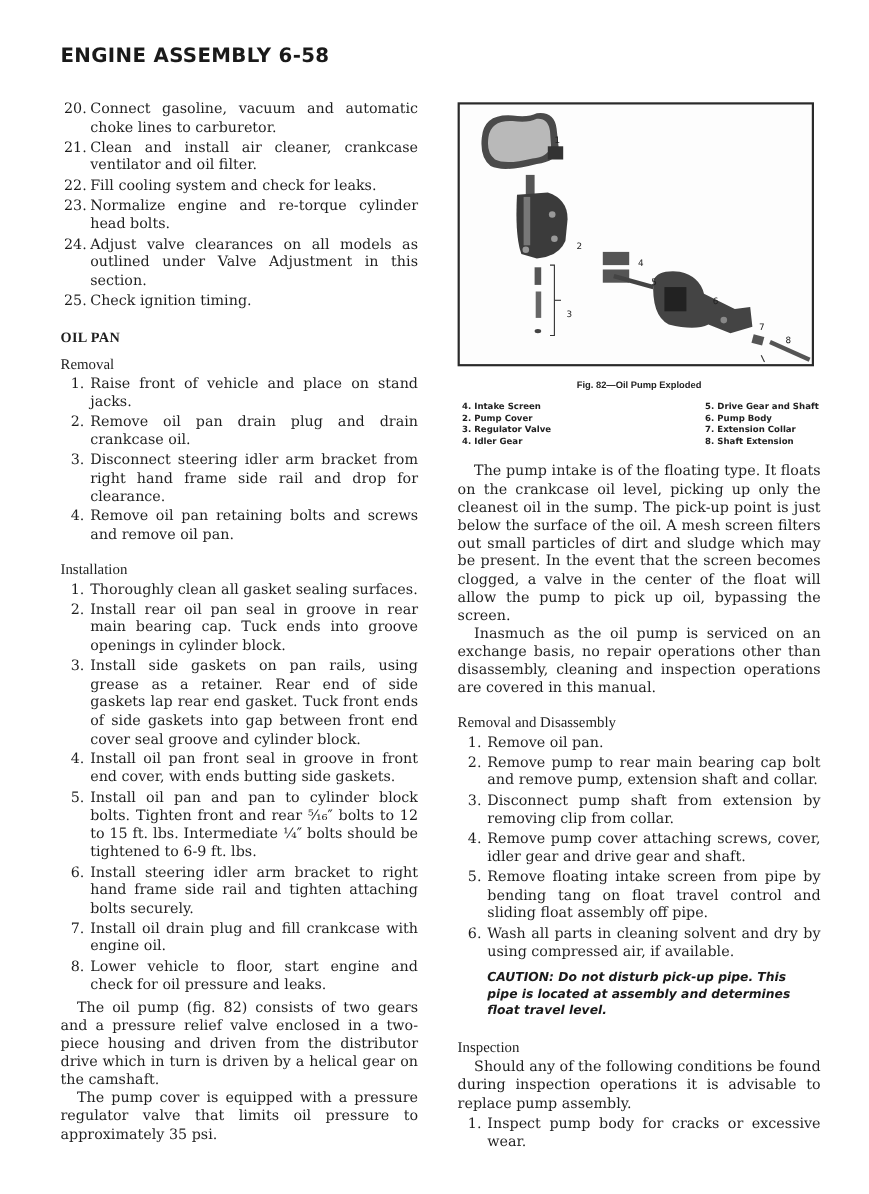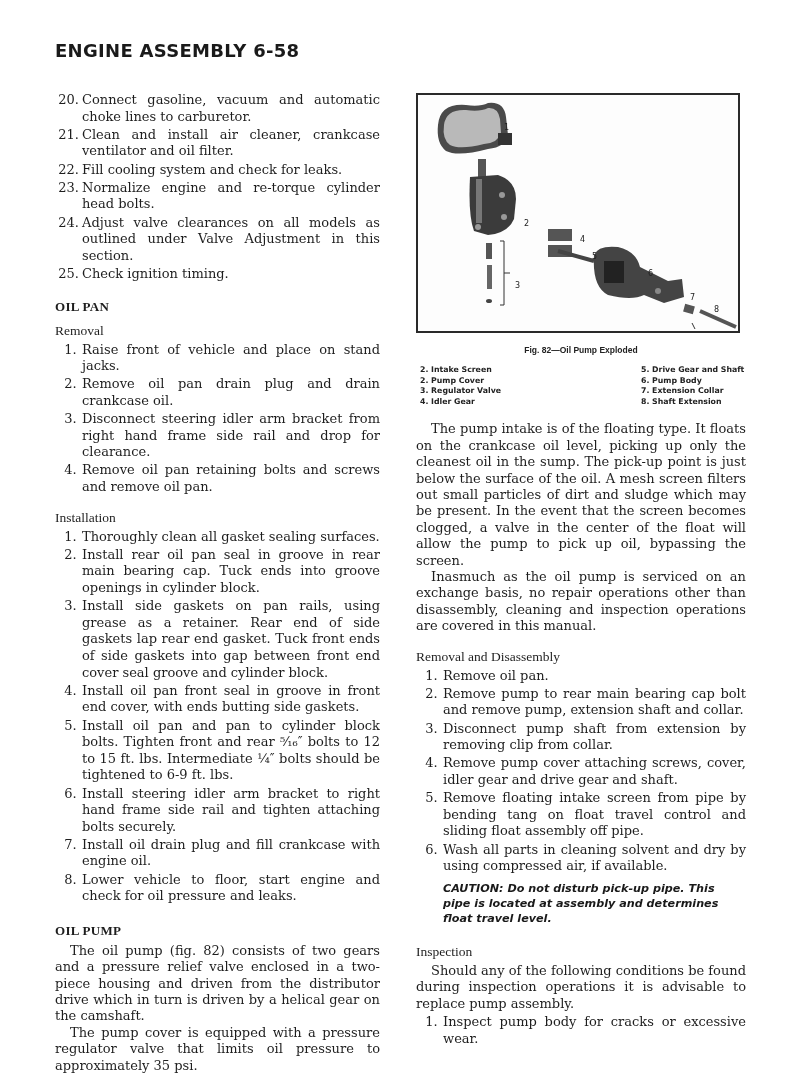--- a/index.html
+++ b/index.html
@@ -135,21 +135,20 @@
     <div class="li">
         <span class="num">7.</span>
         <span class="txt">Install oil drain plug and fill crankcase with engine oil.</span>
       </div>
     <div class="li">
         <span class="num">8.</span>
         <span class="txt">Lower vehicle to floor, start engine and check for oil pressure and leaks.</span>
       </div>
   </div>
 
-  <h2 class="h-section" style="margin-top:18px;">OIL PUMP</h2>
   <p class="para" style="margin-top:4px;">The oil pump (fig. 82) consists of two gears and a pressure relief valve enclosed in a two-piece housing and driven from the distributor drive which in turn is driven by a helical gear on the camshaft.</p>
   <p class="para">The pump cover is equipped with a pressure regulator valve that limits oil pressure to approximately 35 psi.</p>
 </div>
 
 <div class="col col-right">
   <div class="figure">
     <svg width="320" height="236" viewBox="0 0 320 236">
 
       <g>
         <path d="M20 30 Q22 8 48 10 Q62 12 70 8 Q86 6 88 22 L90 40 Q88 52 70 54 Q40 62 28 56 Q18 48 20 30 Z" fill="#4a4a4a"></path>
@@ -196,21 +195,21 @@
     <span class="callout" style="left:97px; top:186px;">3</span>
     <span class="callout" style="left:162px; top:140px;">4</span>
     <span class="callout" style="left:174px; top:157px;">5</span>
     <span class="callout" style="left:230px; top:174px;">6</span>
     <span class="callout" style="left:272px; top:198px;">7</span>
     <span class="callout" style="left:296px; top:210px;">8</span>
   </div>
   <div class="fig-caption">Fig. 82—Oil Pump Exploded</div>
   <div class="legend">
     <div class="legend-col">
-      <div>2. Intake Screen</div>
+      <div>4. Intake Screen</div>
       <div>2. Pump Cover</div>
       <div>3. Regulator Valve</div>
       <div>4. Idler Gear</div>
     </div>
     <div class="legend-col">
       <div>5. Drive Gear and Shaft</div>
       <div>6. Pump Body</div>
       <div>7. Extension Collar</div>
       <div>8. Shaft Extension</div>
     </div>

